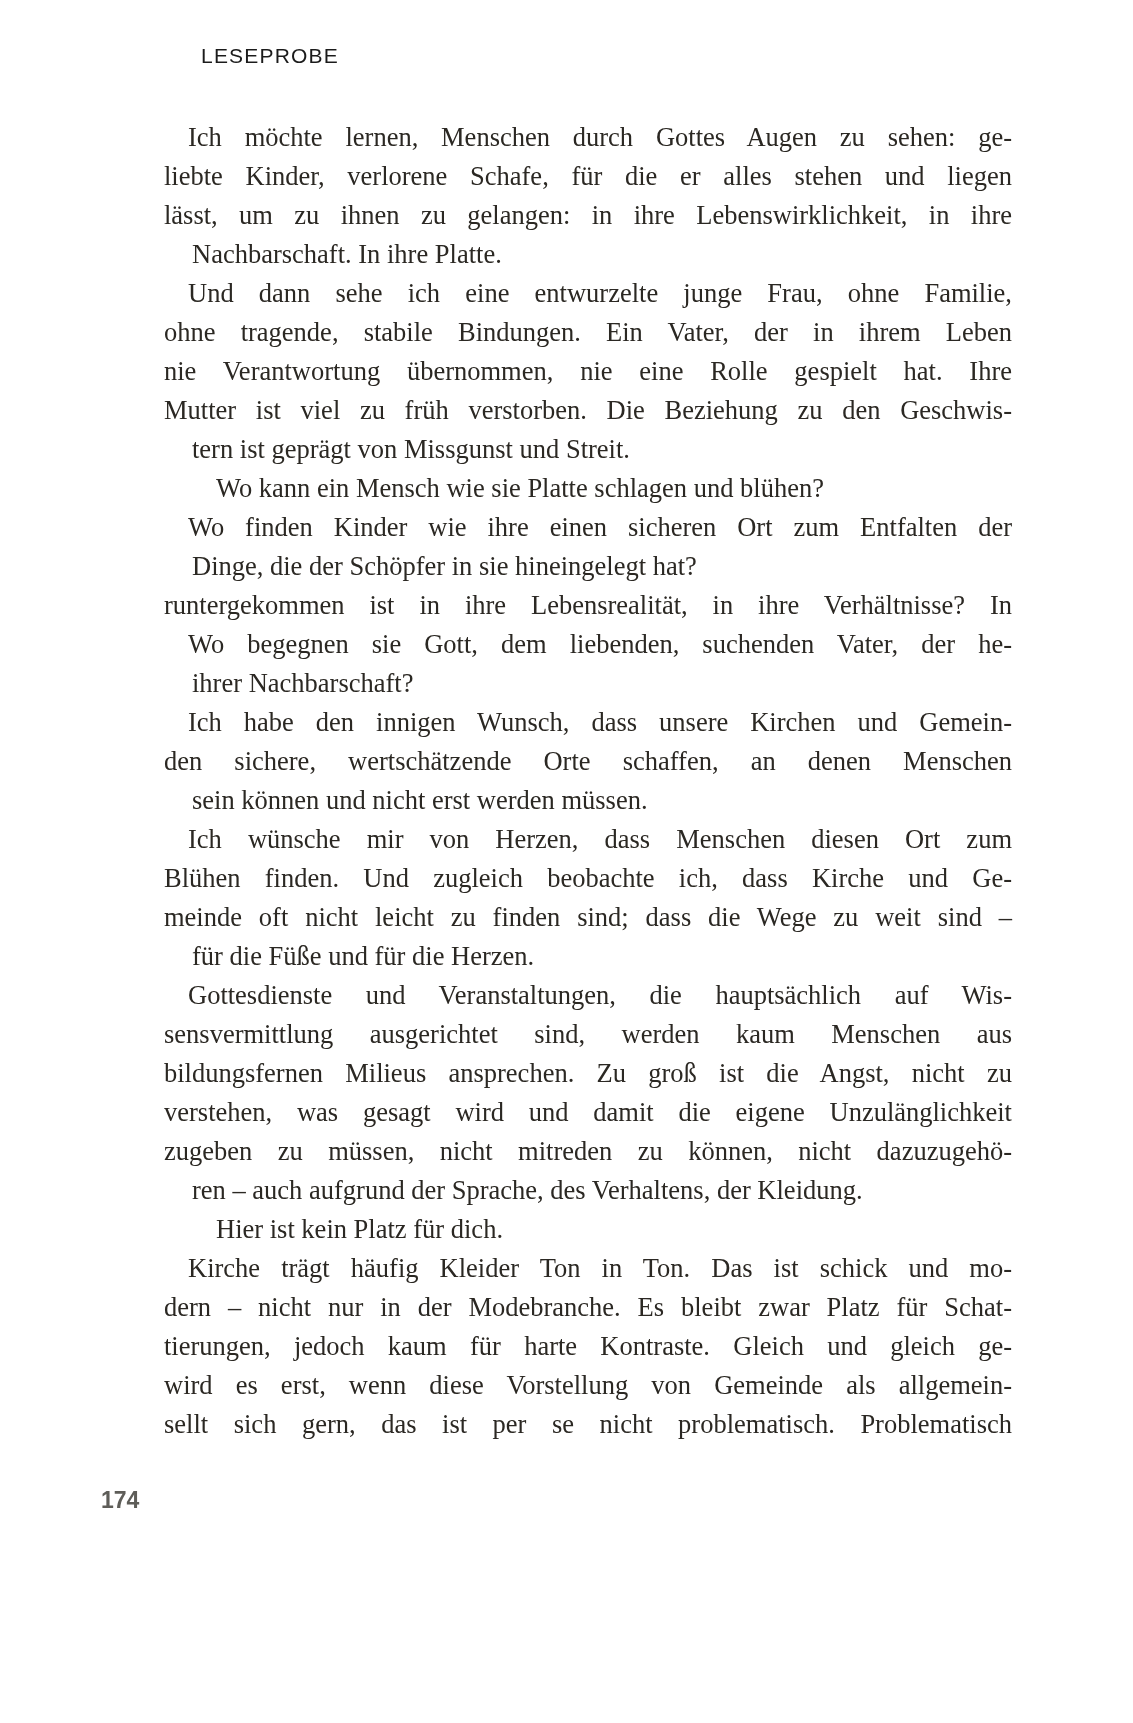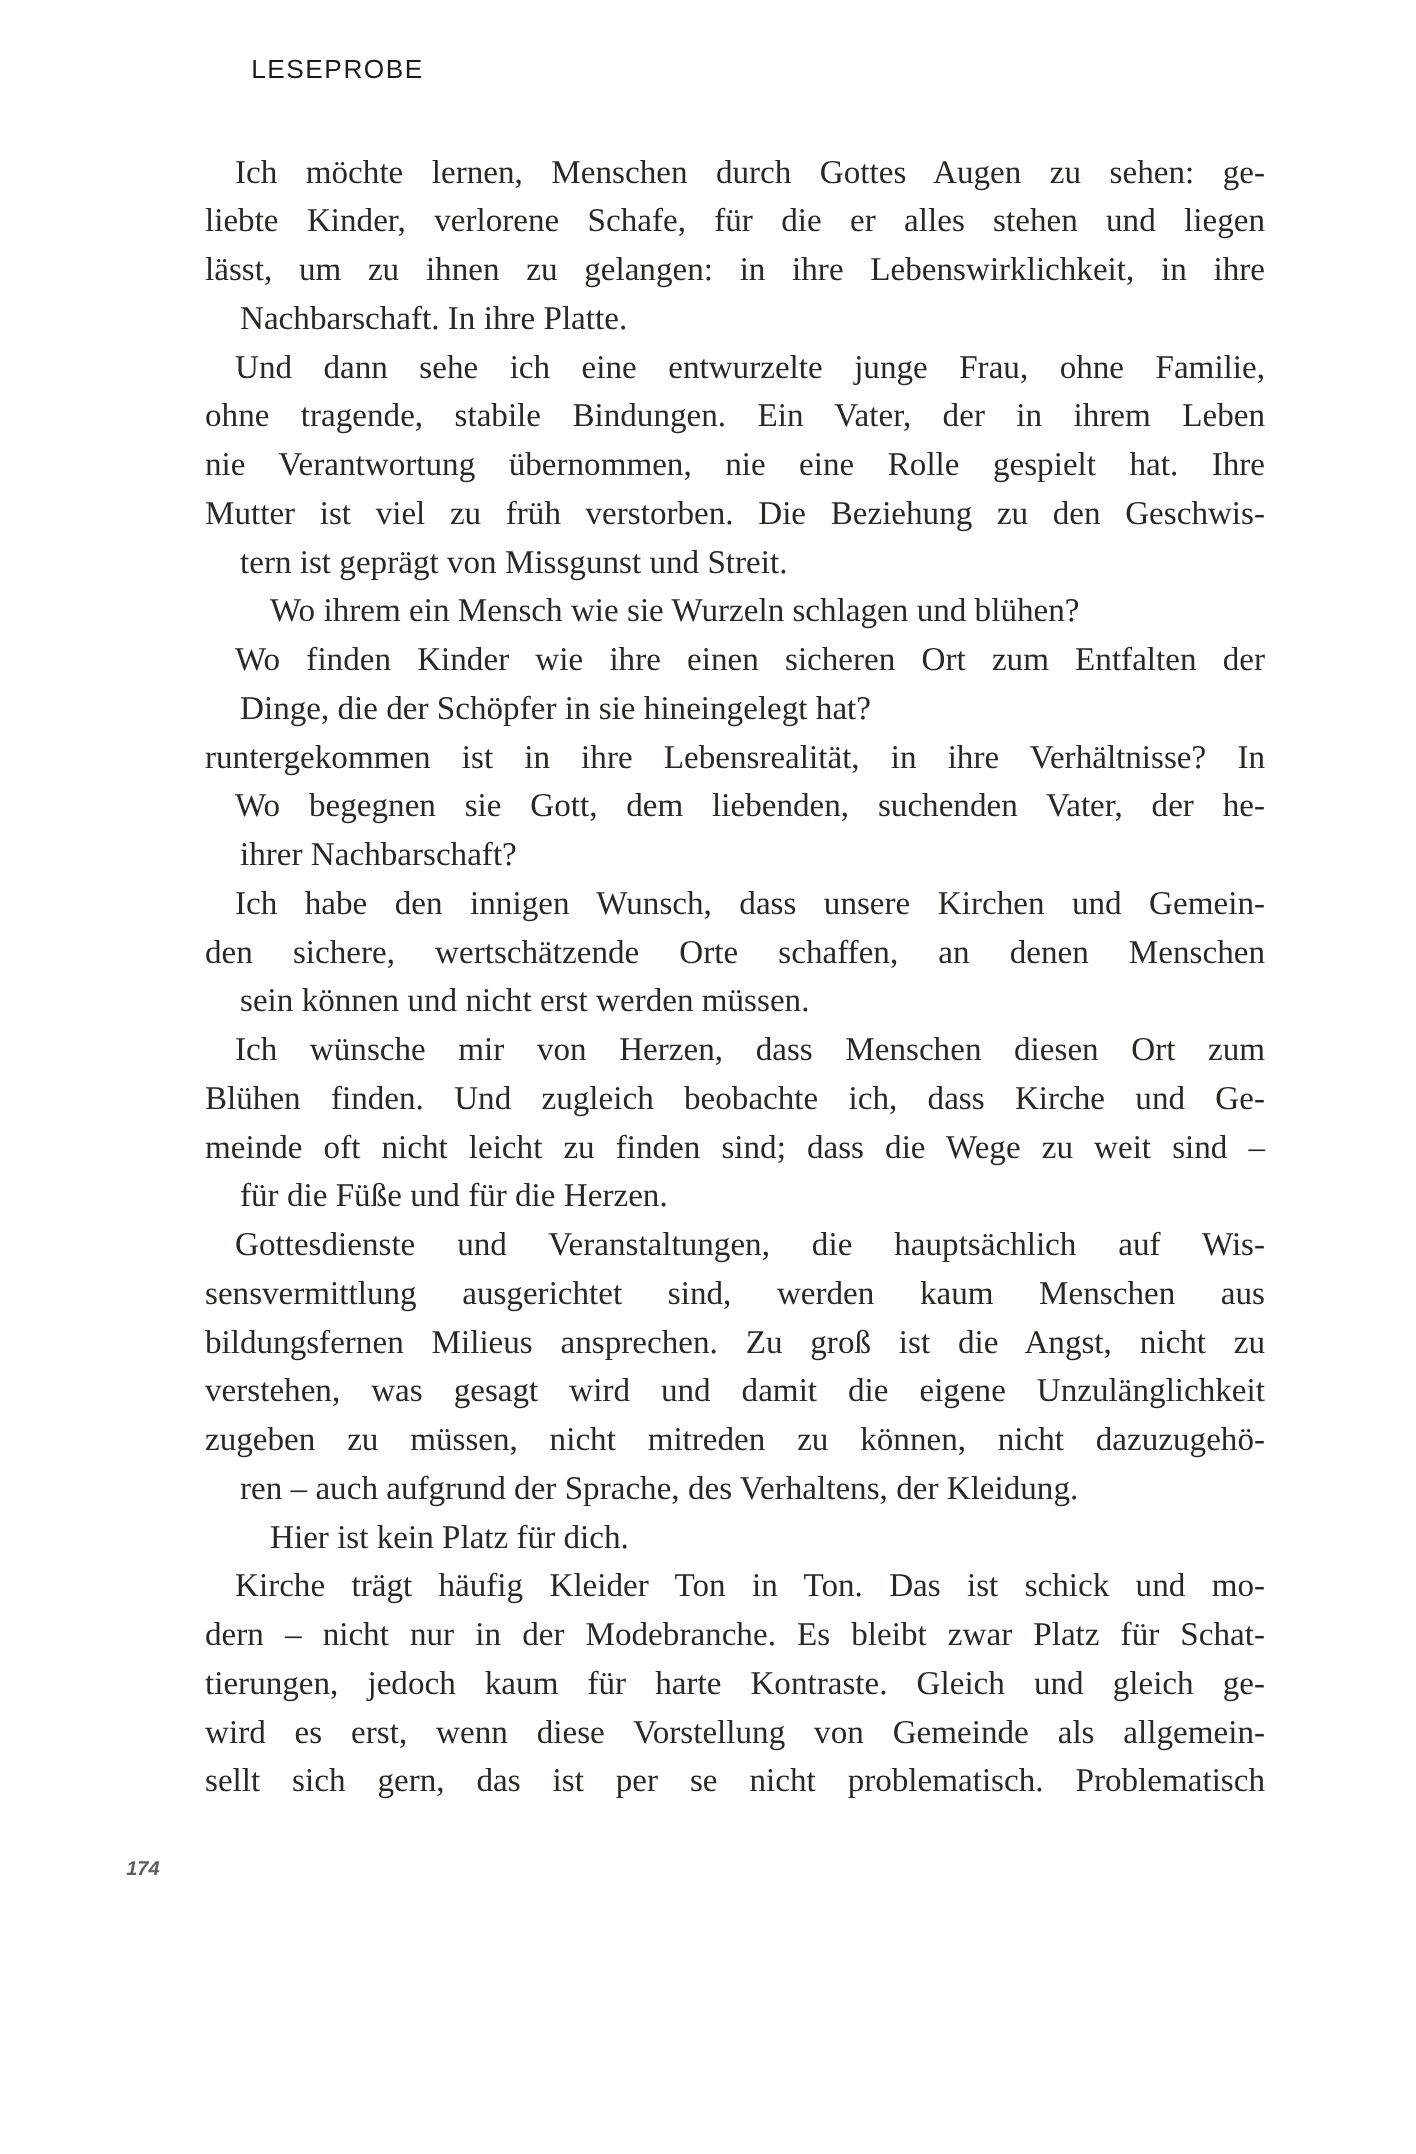--- a/index.html
+++ b/index.html
@@ -41,24 +41,23 @@
     text-align-last: justify;
     white-space: normal;
   }
   .line.last { text-align-last: left; margin-left: 28px; }
   .line.first { text-indent: 24px; }
   .page-number {
     position: absolute;
     left: 101px;
     top: 1487px;
     font-family: "Liberation Sans", sans-serif;
-    font-size: 16px;
+    font-size: 23px;
     font-weight: 700;
     color: #5e5d58;
-    font-style: italic;
   }
 </style>
 </head>
 <body>
 
 <div class="page">
 
   <div class="running-head">LESEPROBE</div>
 
   <div class="body-text">
@@ -72,21 +71,21 @@
 
     <div class="paragraph">
       <div class="line first">Und dann sehe ich eine entwurzelte junge Frau, ohne Familie,</div>
       <div class="line">ohne tragende, stabile Bindungen. Ein Vater, der in ihrem Leben</div>
       <div class="line">nie Verantwortung übernommen, nie eine Rolle gespielt hat. Ihre</div>
       <div class="line">Mutter ist viel zu früh verstorben. Die Beziehung zu den Geschwis-</div>
       <div class="line last">tern ist geprägt von Missgunst und Streit.</div>
     </div>
 
     <div class="paragraph">
-      <div class="line first last">Wo ihrem ein Mensch wie sie Wurzeln schlagen und blühen?</div>
+      <div class="line first last">Wo kann ein Mensch wie sie Platte schlagen und blühen?</div>
     </div>
 
     <div class="paragraph">
       <div class="line first">Wo finden Kinder wie ihre einen sicheren Ort zum Entfalten der</div>
       <div class="line last">Dinge, die der Schöpfer in sie hineingelegt hat?</div>
     </div>
 
     <div class="paragraph">
       <div class="line">runtergekommen ist in ihre Lebensrealität, in ihre Verhältnisse? In</div>
       <div class="line first">Wo begegnen sie Gott, dem liebenden, suchenden Vater, der he-</div>

